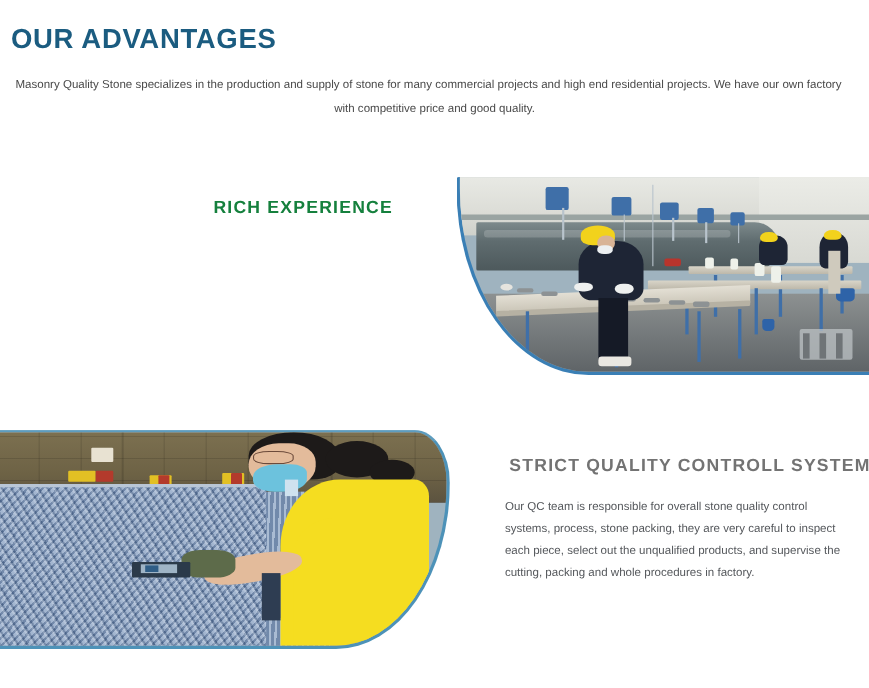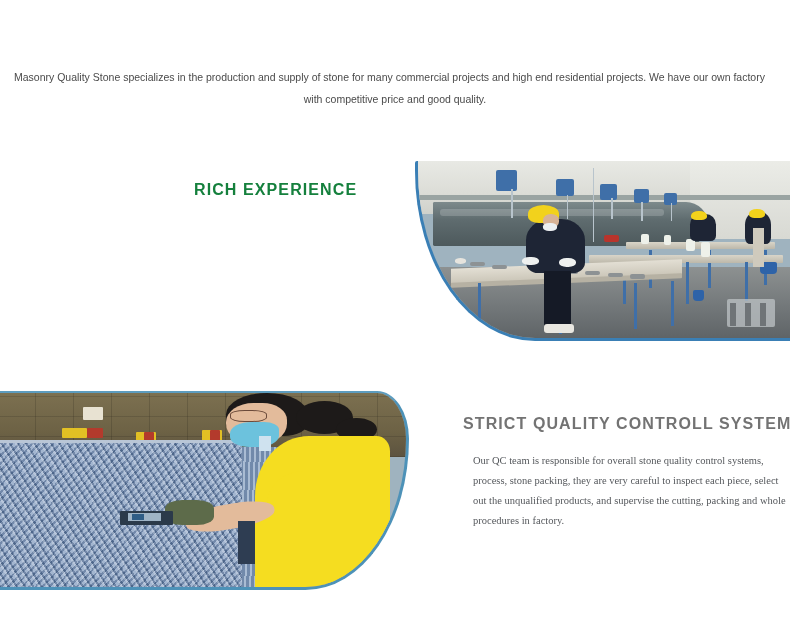--- a/index.html
+++ b/index.html
@@ -71,28 +71,27 @@
     left: 463px;
     top: 415px;
     font-size: 16px;
     font-weight: bold;
     letter-spacing: 1.1px;
     color: #737373;
     white-space: nowrap;
   }
   .sec2-body {
     position: absolute;
-    left: 473px;
+    left: 459px;
     top: 451px;
     width: 316px;
     text-align: left;
     font-size: 10.5px;
     line-height: 20px;
     color: #55585c;
-    font-family: Liberation Serif, serif;
   }
 
   
   .photo {
     position: absolute;
     overflow: hidden;
     background: #9fb3bf;
   }
   .photo .canvas { position: absolute; inset: 0; }
 
@@ -182,20 +181,21 @@
   .qc-glasses { position:absolute; border:1.4px solid #6b4a3a; border-radius:40%; }
   .qc-tool { position:absolute; background:#2b3a4a; border-radius:1px; }
   .qc-tool-face { position:absolute; background:#9fb4c6; }
   .qc-glove2 { position:absolute; background:#5d6b4a; border-radius:35%; }
 </style>
 </head>
 <body>
 
 <div class="page">
 
+  <div class="main-title">OUR ADVANTAGES</div>
 
   <div class="intro">
     <span class="ln ln-1">Masonry Quality Stone specializes in the production and supply of stone for many commercial projects and high end residential projects. We have our own factory</span>
     <span class="ln ln-3">with competitive price and good quality.</span>
   </div>
 
   <div class="sec1-title">RICH EXPERIENCE</div>
 
   <div class="photo" id="photo-workshop">
     <div class="canvas">

